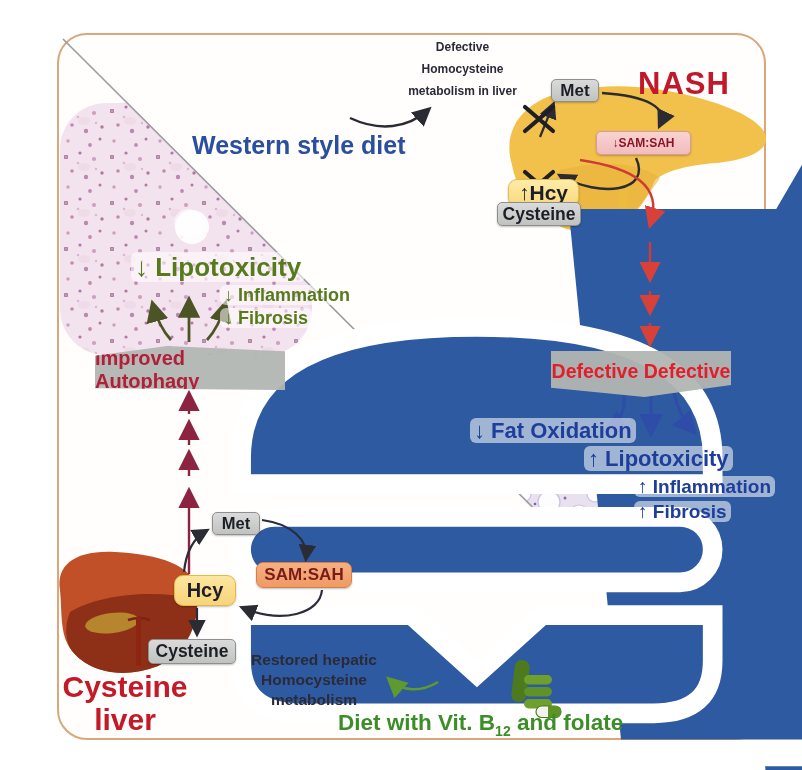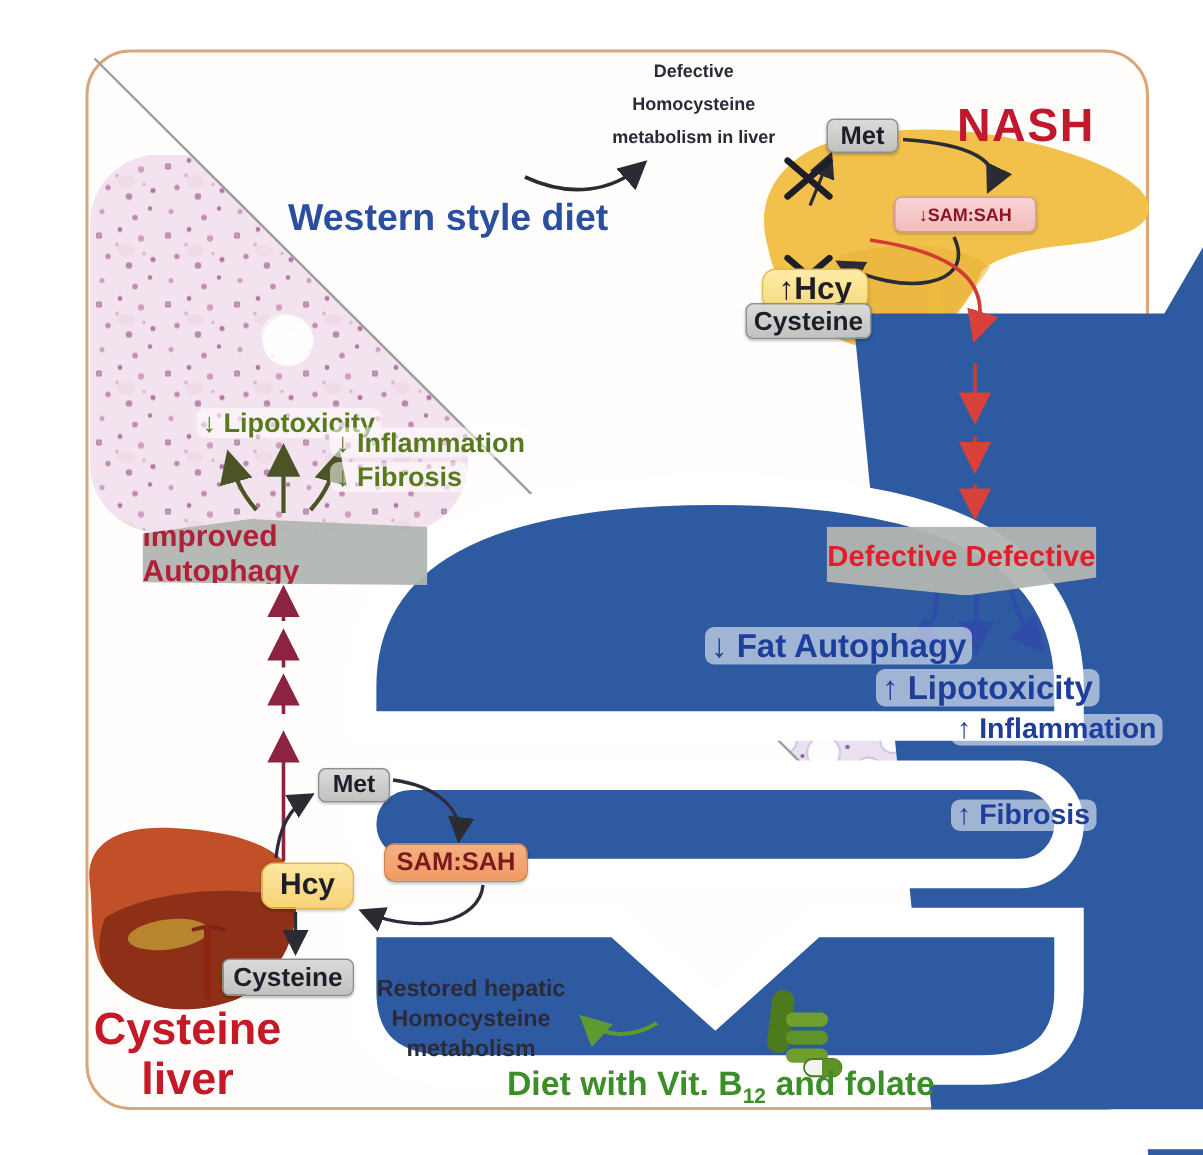--- a/index.html
+++ b/index.html
@@ -221,32 +221,32 @@
 
   <div class="txt" style="left:192px;top:131px;font-size:25px;font-weight:bold;color:#2a4f9e;">Western style diet</div>
 
   <div class="txt" style="left:638px;top:66px;font-size:31px;font-weight:800;color:#c2182b;letter-spacing:1px;">NASH</div>
 
   <div class="gbox" style="left:551px;top:79px;width:48px;height:23px;font-size:17px;">Met</div>
   <div class="gbox" style="left:596px;top:131px;width:95px;height:24px;font-size:12px;background:linear-gradient(#f8d3d3,#f2bcbc);border-color:#d89a9a;color:#8b1525;">↓SAM:SAH</div>
   <div class="gbox" style="left:508px;top:140px;width:71px;height:28px;font-size:21px;background:linear-gradient(#fdeca8,#f9d97c);border-color:#e2bb52;border-radius:9px;margin-top:39px;">↑Hcy</div>
   <div class="gbox" style="left:497px;top:202px;width:84px;height:24px;font-size:17.5px;">Cysteine</div>
 
-  <div class="txt" style="left:101px;top:272px;font-size:18px;font-weight:bold;color:#567a1c;padding-left:30px;"><span class="halo">↓ Lipotoxicity</span></div>
+  <div class="txt" style="left:101px;top:252px;font-size:26px;font-weight:bold;color:#567a1c;padding-left:30px;"><span class="halo">↓ Lipotoxicity</span></div>
   <div class="txt" style="left:220px;top:285px;font-size:18px;font-weight:bold;color:#567a1c;"><span class="halo">↓ Inflammation</span></div>
   <div class="txt" style="left:220px;top:308px;font-size:18px;font-weight:bold;color:#567a1c;"><span class="halo">↓ Fibrosis</span></div>
 
   <div class="autobox" style="left:95px;top:346px;width:190px;height:40px;font-size:20px;color:#b02038;clip-path:polygon(0 22%,38% 0,100% 12%,100% 100%,0 96%);padding-top:4px;">Improved Autophagy</div>
 
   <div class="autobox" style="left:551px;top:351px;width:180px;height:40px;font-size:19.5px;color:#e31e2b;clip-path:polygon(0 0,100% 0,100% 74%,52% 100%,0 80%);padding-bottom:6px;">Defective Defective</div>
 
-  <div class="txt" style="left:470px;top:418px;font-size:22px;font-weight:bold;color:#1d3e9a;"><span class="halo">↓ Fat Autophagy</span></div>
+  <div class="txt" style="left:470px;top:418px;font-size:22px;font-weight:bold;color:#1d3e9a;"><span class="halo">↓ Fat Oxidation</span></div>
   <div class="txt" style="left:634px;top:476px;font-size:19px;font-weight:bold;color:#1d3e9a;"><span class="halo">↑ Inflammation</span></div>
   <div class="txt" style="left:584px;top:446px;font-size:22px;font-weight:bold;color:#1d3e9a;"><span class="halo">↑ Lipotoxicity</span></div>
-  <div class="txt" style="left:634px;top:501px;font-size:19px;font-weight:bold;color:#1d3e9a;margin-top:32px;"><span class="halo">↑ Fibrosis</span></div>
+  <div class="txt" style="left:634px;top:501px;font-size:19px;font-weight:bold;color:#1d3e9a;"><span class="halo">↑ Fibrosis</span></div>
 
   <div class="gbox" style="left:212px;top:512px;width:48px;height:23px;font-size:16.5px;">Met</div>
   <div class="gbox" style="left:256px;top:562px;width:96px;height:26px;font-size:17px;background:linear-gradient(#f6b083,#ef9a64);border-color:#d87f48;color:#7a1a1a;border-radius:7px;">SAM:SAH</div>
   <div class="gbox" style="left:174px;top:575px;width:62px;height:31px;font-size:20px;background:linear-gradient(#fce6a0,#f7d478);border-color:#e2b84e;border-radius:9px;">Hcy</div>
   <div class="gbox" style="left:148px;top:639px;width:88px;height:25px;font-size:17.5px;">Cysteine</div>
 
   <div class="txt stack" style="left:244px;top:630px;width:140px;font-size:15.5px;font-weight:600;color:#2a2a38;line-height:20px;text-align:left;margin-top:20px;">
     <span>Restored hepatic</span>
     <span>Homocysteine</span>
     <span>metabolism</span>

